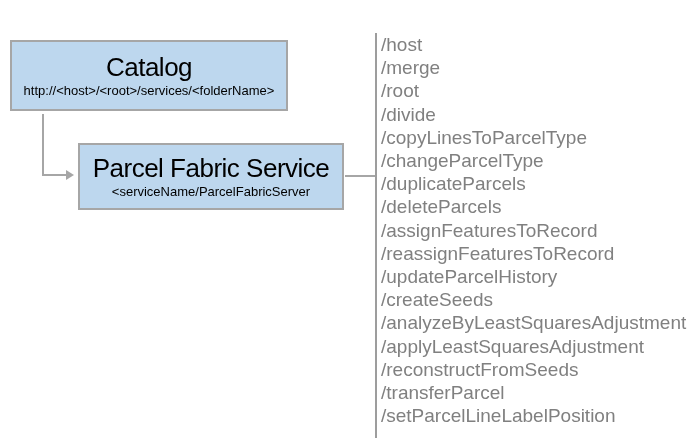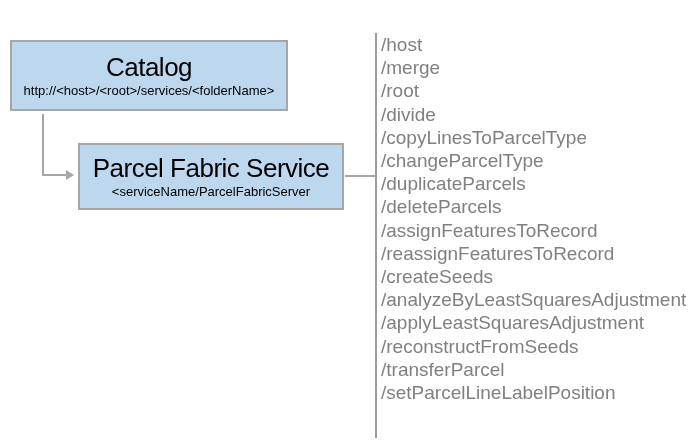--- a/index.html
+++ b/index.html
@@ -106,20 +106,21 @@
       <div>/host</div>
       <div>/merge</div>
       <div>/root</div>
       <div>/divide</div>
       <div>/copyLinesToParcelType</div>
       <div>/changeParcelType</div>
       <div>/duplicateParcels</div>
       <div>/deleteParcels</div>
       <div>/assignFeaturesToRecord</div>
       <div>/reassignFeaturesToRecord</div>
+      <div>/updateParcelHistory</div>
       <div>/createSeeds</div>
       <div>/analyzeByLeastSquaresAdjustment</div>
       <div>/applyLeastSquaresAdjustment</div>
       <div>/reconstructFromSeeds</div>
       <div>/transferParcel</div>
       <div>/setParcelLineLabelPosition</div>
     </div>
 
 </div>
 

